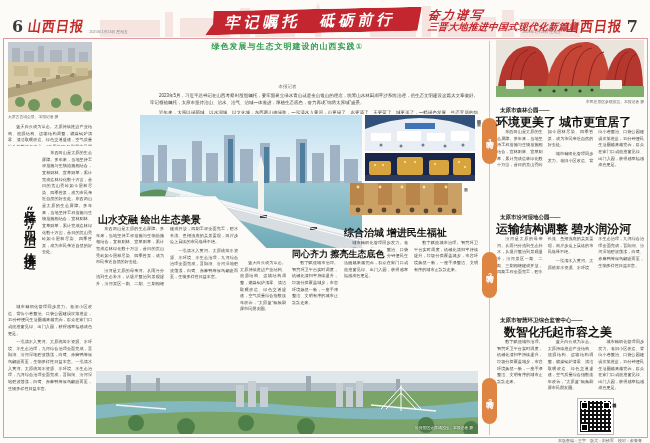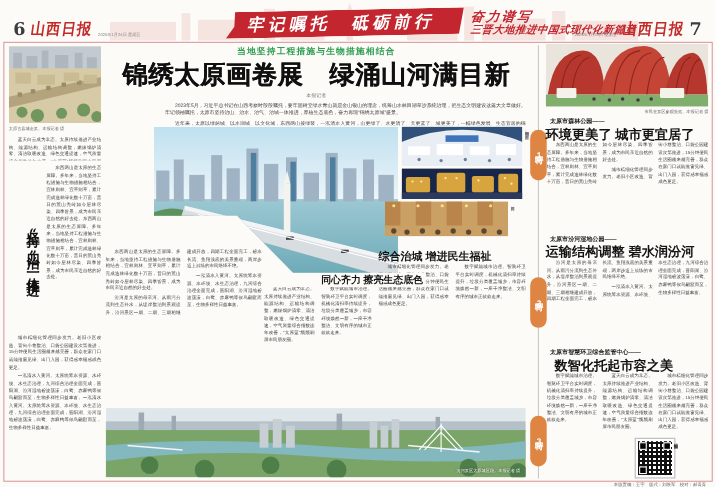--- a/index.html
+++ b/index.html
@@ -171,22 +171,21 @@
     <div id="sb-vhead" class="abs">坚持“四治”一体推进</div>
     <div id="sb-side" class="abs tiny">
       <p>东西两山是太原的生态屏障。多年来，当地坚持工程措施与生物措施相结合，宜林则林、宜草则草，累计完成造林绿化数十万亩，昔日的荒山秃岭如今层林尽染、四季皆景，成为市民亲近自然的好去处。东西两山是太原的生态屏障。多年来，当地坚持工程措施与生物措施相结合，宜林则林、宜草则草，累计完成造林绿化数十万亩，昔日的荒山秃岭如今层林尽染、四季皆景，成为市民亲近自然的好去处。</p>
     </div>
     <div id="sb-bot" class="abs tiny">
       <p>城市精细化管理同步发力。老旧小区改造、背街小巷整治、口袋公园建设次第推进，15分钟便民生活圈越来越完善，群众在家门口就能推窗见绿、出门入园，获得感幸福感成色更足。</p>
       <p>一泓清水入黄河。太原统筹水资源、水环境、水生态治理，九河综合治理全面完成，晋阳湖、汾河湿地碧波荡漾，白鹭、赤麻鸭等候鸟翩跹而至，生物多样性日益丰富。一泓清水入黄河。太原统筹水资源、水环境、水生态治理，九河综合治理全面完成，晋阳湖、汾河湿地碧波荡漾，白鹭、赤麻鸭等候鸟翩跹而至，生物多样性日益丰富。</p>
     </div>
   </div>
 
-  <div id="kicker" class="abs">当地坚持工程措施与生物措施相结合</div>
-  <div id="headline" class="abs">锦绣太原画卷展　绿涌山河满目新</div>
+  <div id="kicker" class="abs">绿色发展与生态文明建设的山西实践①</div>
   <div id="byline" class="abs">本报记者</div>
   <div id="intro" class="abs tiny">
     <p>2023年5月，习近平总书记在山西考察时殷殷嘱托，要牢固树立绿水青山就是金山银山的理念，统筹山水林田湖草沙系统治理，把生态文明建设这篇大文章做好。牢记领袖嘱托，太原市坚持治山、治水、治气、治城一体推进，厚植生态底色，奋力再现“锦绣太原城”盛景。</p>
     <p>近年来，太原以绿荫城、以水润城、以文化城，东西两山披绿装，一泓清水入黄河，山更绿了、水更清了、天更蓝了、城更美了，一幅绿色发展、生态宜居的锦绣画卷正沿着汾河两岸徐徐展开。</p>
   </div>
 
   <div id="ph-bridge" class="abs">
     <svg width="222" height="140" viewBox="0 0 222 140">
       <defs>
         <linearGradient id="sky" x1="0" y1="0" x2="0" y2="1">
@@ -302,20 +301,21 @@
           <circle cx="62" cy="27" r="2.4"></circle>
           <circle cx="76" cy="28" r="2.4"></circle>
           <circle cx="90" cy="27" r="2.4"></circle>
           <circle cx="104" cy="28" r="2.4"></circle>
         </g>
     </svg>
   </div>
   <div id="cap-stack" class="abs vcap">展会现场与钟楼街夜景。资料图片</div>
   <div id="cap-market" class="abs vcap">资料图片</div>
 
+  <div id="head-s1" class="abs sechead">山水交融 绘出生态美景</div>
   <div id="regA" class="abs tiny cols2">
     <p>东西两山是太原的生态屏障。多年来，当地坚持工程措施与生物措施相结合，宜林则林、宜草则草，累计完成造林绿化数十万亩，昔日的荒山秃岭如今层林尽染、四季皆景，成为市民亲近自然的好去处。</p>
     <p>汾河是太原的母亲河。从雨污分流到生态补水，从堤岸整治到景观提升，汾河景区一期、二期、三期相继建成开放，四期工程全面完工，碧水长流、鱼翔浅底的美景重现，两岸步道上晨练的市民络绎不绝。</p>
     <p>一泓清水入黄河。太原统筹水资源、水环境、水生态治理，九河综合治理全面完成，晋阳湖、汾河湿地碧波荡漾，白鹭、赤麻鸭等候鸟翩跹而至，生物多样性日益丰富。</p>
   </div>
   <div id="head-s2" class="abs sechead">同心齐力 擦亮生态底色</div>
   <div id="regB" class="abs tiny cols2">
     <p>蓝天白云成为常态。太原持续推进产业结构、能源结构、运输结构调整，燃煤锅炉清零、清洁取暖改造、绿色交通提速，空气质量综合指数连年改善，“太原蓝”频频刷屏市民朋友圈。</p>
     <p>数字赋能城市治理。智慧环卫平台实时调度，机械化清扫率持续提升，垃圾分类覆盖城乡，市容环境焕然一新，一座干净整洁、文明有序的城市正款款走来。</p>
   </div>

